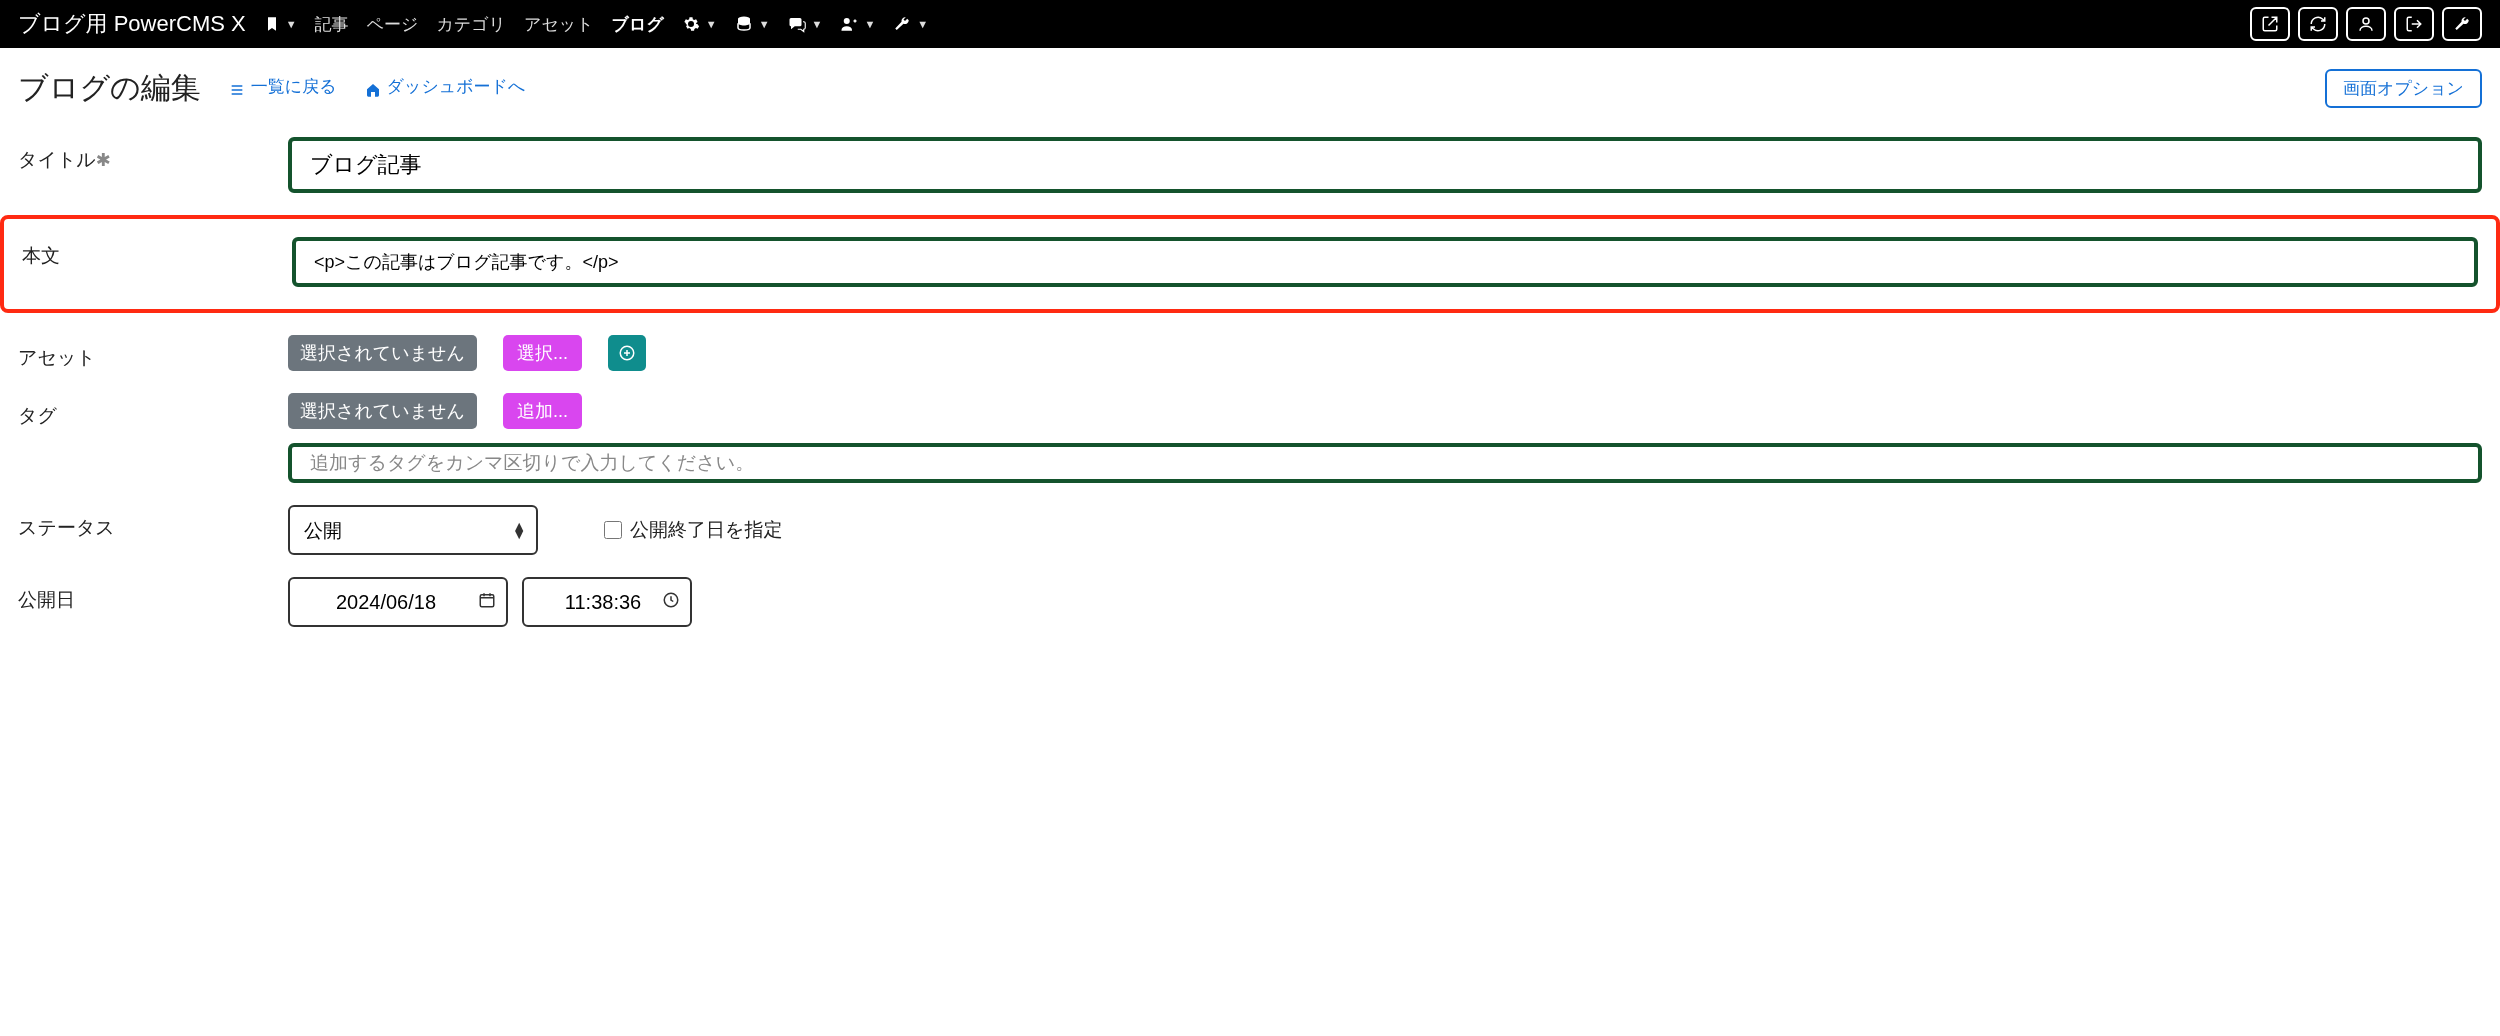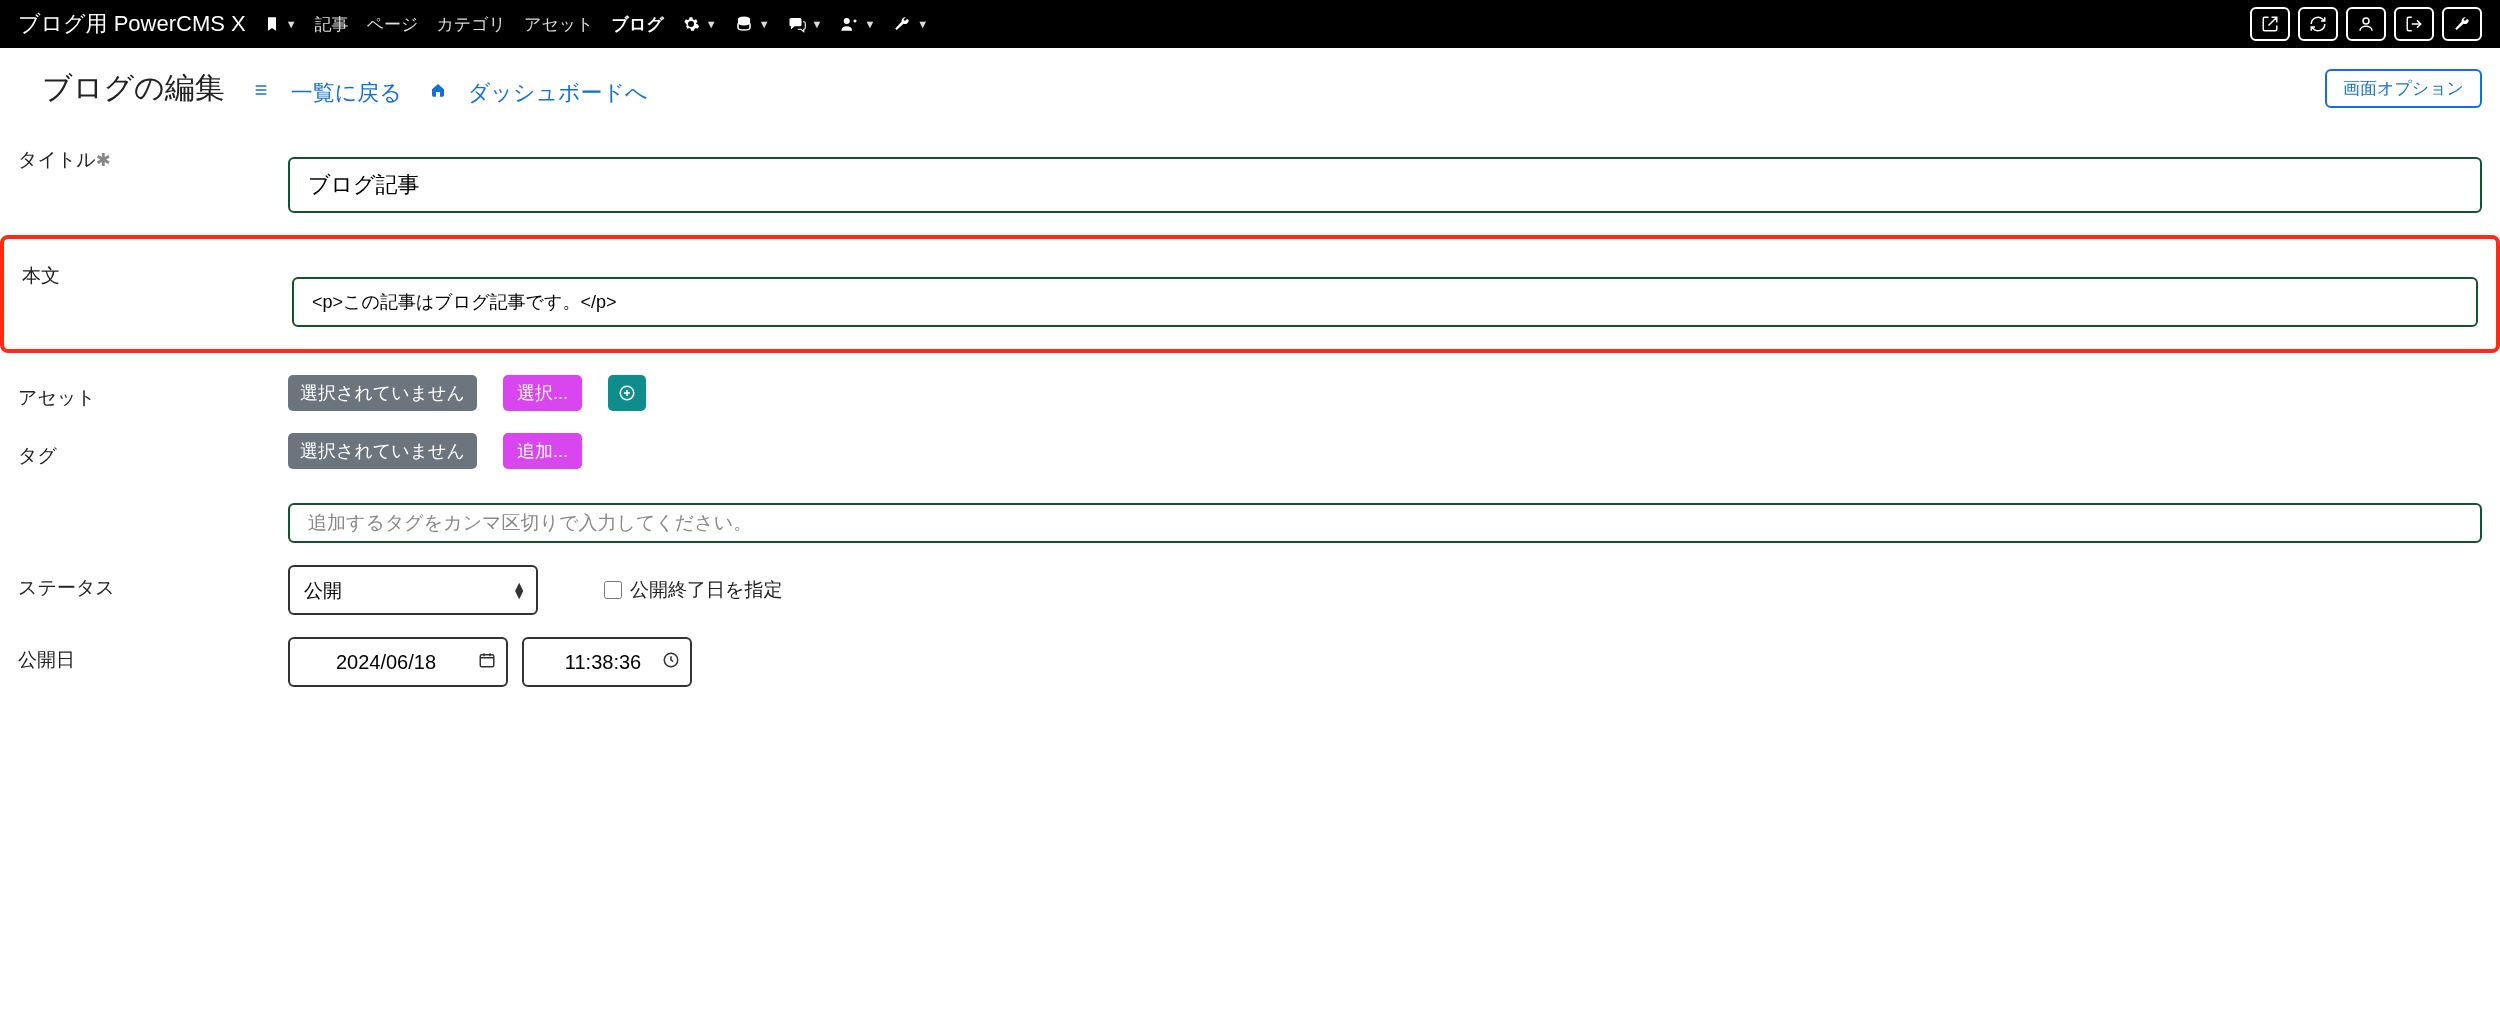--- a/index.html
+++ b/index.html
@@ -13,33 +13,33 @@
   .nav-item { font-size: 17px; color: #ddd; cursor: pointer; display: flex; align-items: center; gap: 4px; }
   .nav-item.active { font-weight: 700; color: #fff; }
   .nav-icon { display: inline-flex; align-items: center; }
   .caret-down { font-size: 11px; margin-left: 2px; }
   .topbar-right { display: flex; gap: 8px; }
   .toolbtn { width: 40px; height: 34px; border: 2px solid #fff; border-radius: 6px; background: transparent; color: #fff; display: flex; align-items: center; justify-content: center; cursor: pointer; }
   .toolbtn svg { width: 18px; height: 18px; }
 
   
   .page-wrap { padding: 20px 18px 40px; }
-  .page-header { display: flex; align-items: center; justify-content: space-between; margin-bottom: 28px; margin-left: 24px; }
+  .page-header { display: flex; align-items: center; justify-content: space-between; margin-bottom: 28px; }
   .page-header-left { display: flex; align-items: baseline; gap: 28px; flex-wrap: wrap; }
   .page-title { font-size: 30px; font-weight: 400; }
-  .header-link { color: #1470d6; font-size: 22px; text-decoration: none; display: inline-flex; align-items: flex-start; gap: 22px; cursor: pointer; }
+  .header-link { color: #1470d6; font-size: 17px; text-decoration: none; display: inline-flex; align-items: flex-end; gap: 6px; cursor: pointer; }
   .header-link svg, .header-link .hicon { width: 16px; height: 16px; }
   .screen-options { border: 2px solid #1470d6; color: #1470d6; background: #fff; padding: 6px 16px; border-radius: 6px; font-size: 17px; cursor: pointer; }
 
   
   .form-row { display: flex; align-items: flex-start; margin-bottom: 22px; gap: 20px; }
   .form-label-col { width: 250px; flex: 0 0 250px; font-size: 19px; padding-top: 10px; display: flex; align-items: center; }
   .required-mark { color: #888; font-size: 18px; }
   .form-input-col { flex: 1; min-width: 0; }
-  .text-input { width: 100%; height: 56px; border: 2px solid #14532d; border-radius: 6px; padding: 0 18px; font-size: 22px; background: #fff; margin-top: 20px; }
+  .text-input { width: 100%; height: 56px; border: 4px solid #14532d; border-radius: 6px; padding: 0 18px; font-size: 22px; background: #fff; }
   .text-input.body { height: 50px; font-size: 18px; }
   .text-input.tags { height: 40px; font-size: 19px; }
   .text-input::placeholder { color: #888; }
 
   
   .highlight-row { border: 4px solid #ff2a12; border-radius: 8px; padding: 18px 18px 22px; margin: 0 -18px 22px -18px; display: flex; gap: 20px; align-items: flex-start; }
 
   
   .badge-gray { background: #6c757d; color: #fff; padding: 6px 12px; border-radius: 5px; font-size: 18px; display: inline-block; }
   .btn-blue { background: #d946ef; color: #fff; padding: 6px 14px; border-radius: 5px; font-size: 18px; border: none; cursor: pointer; }

